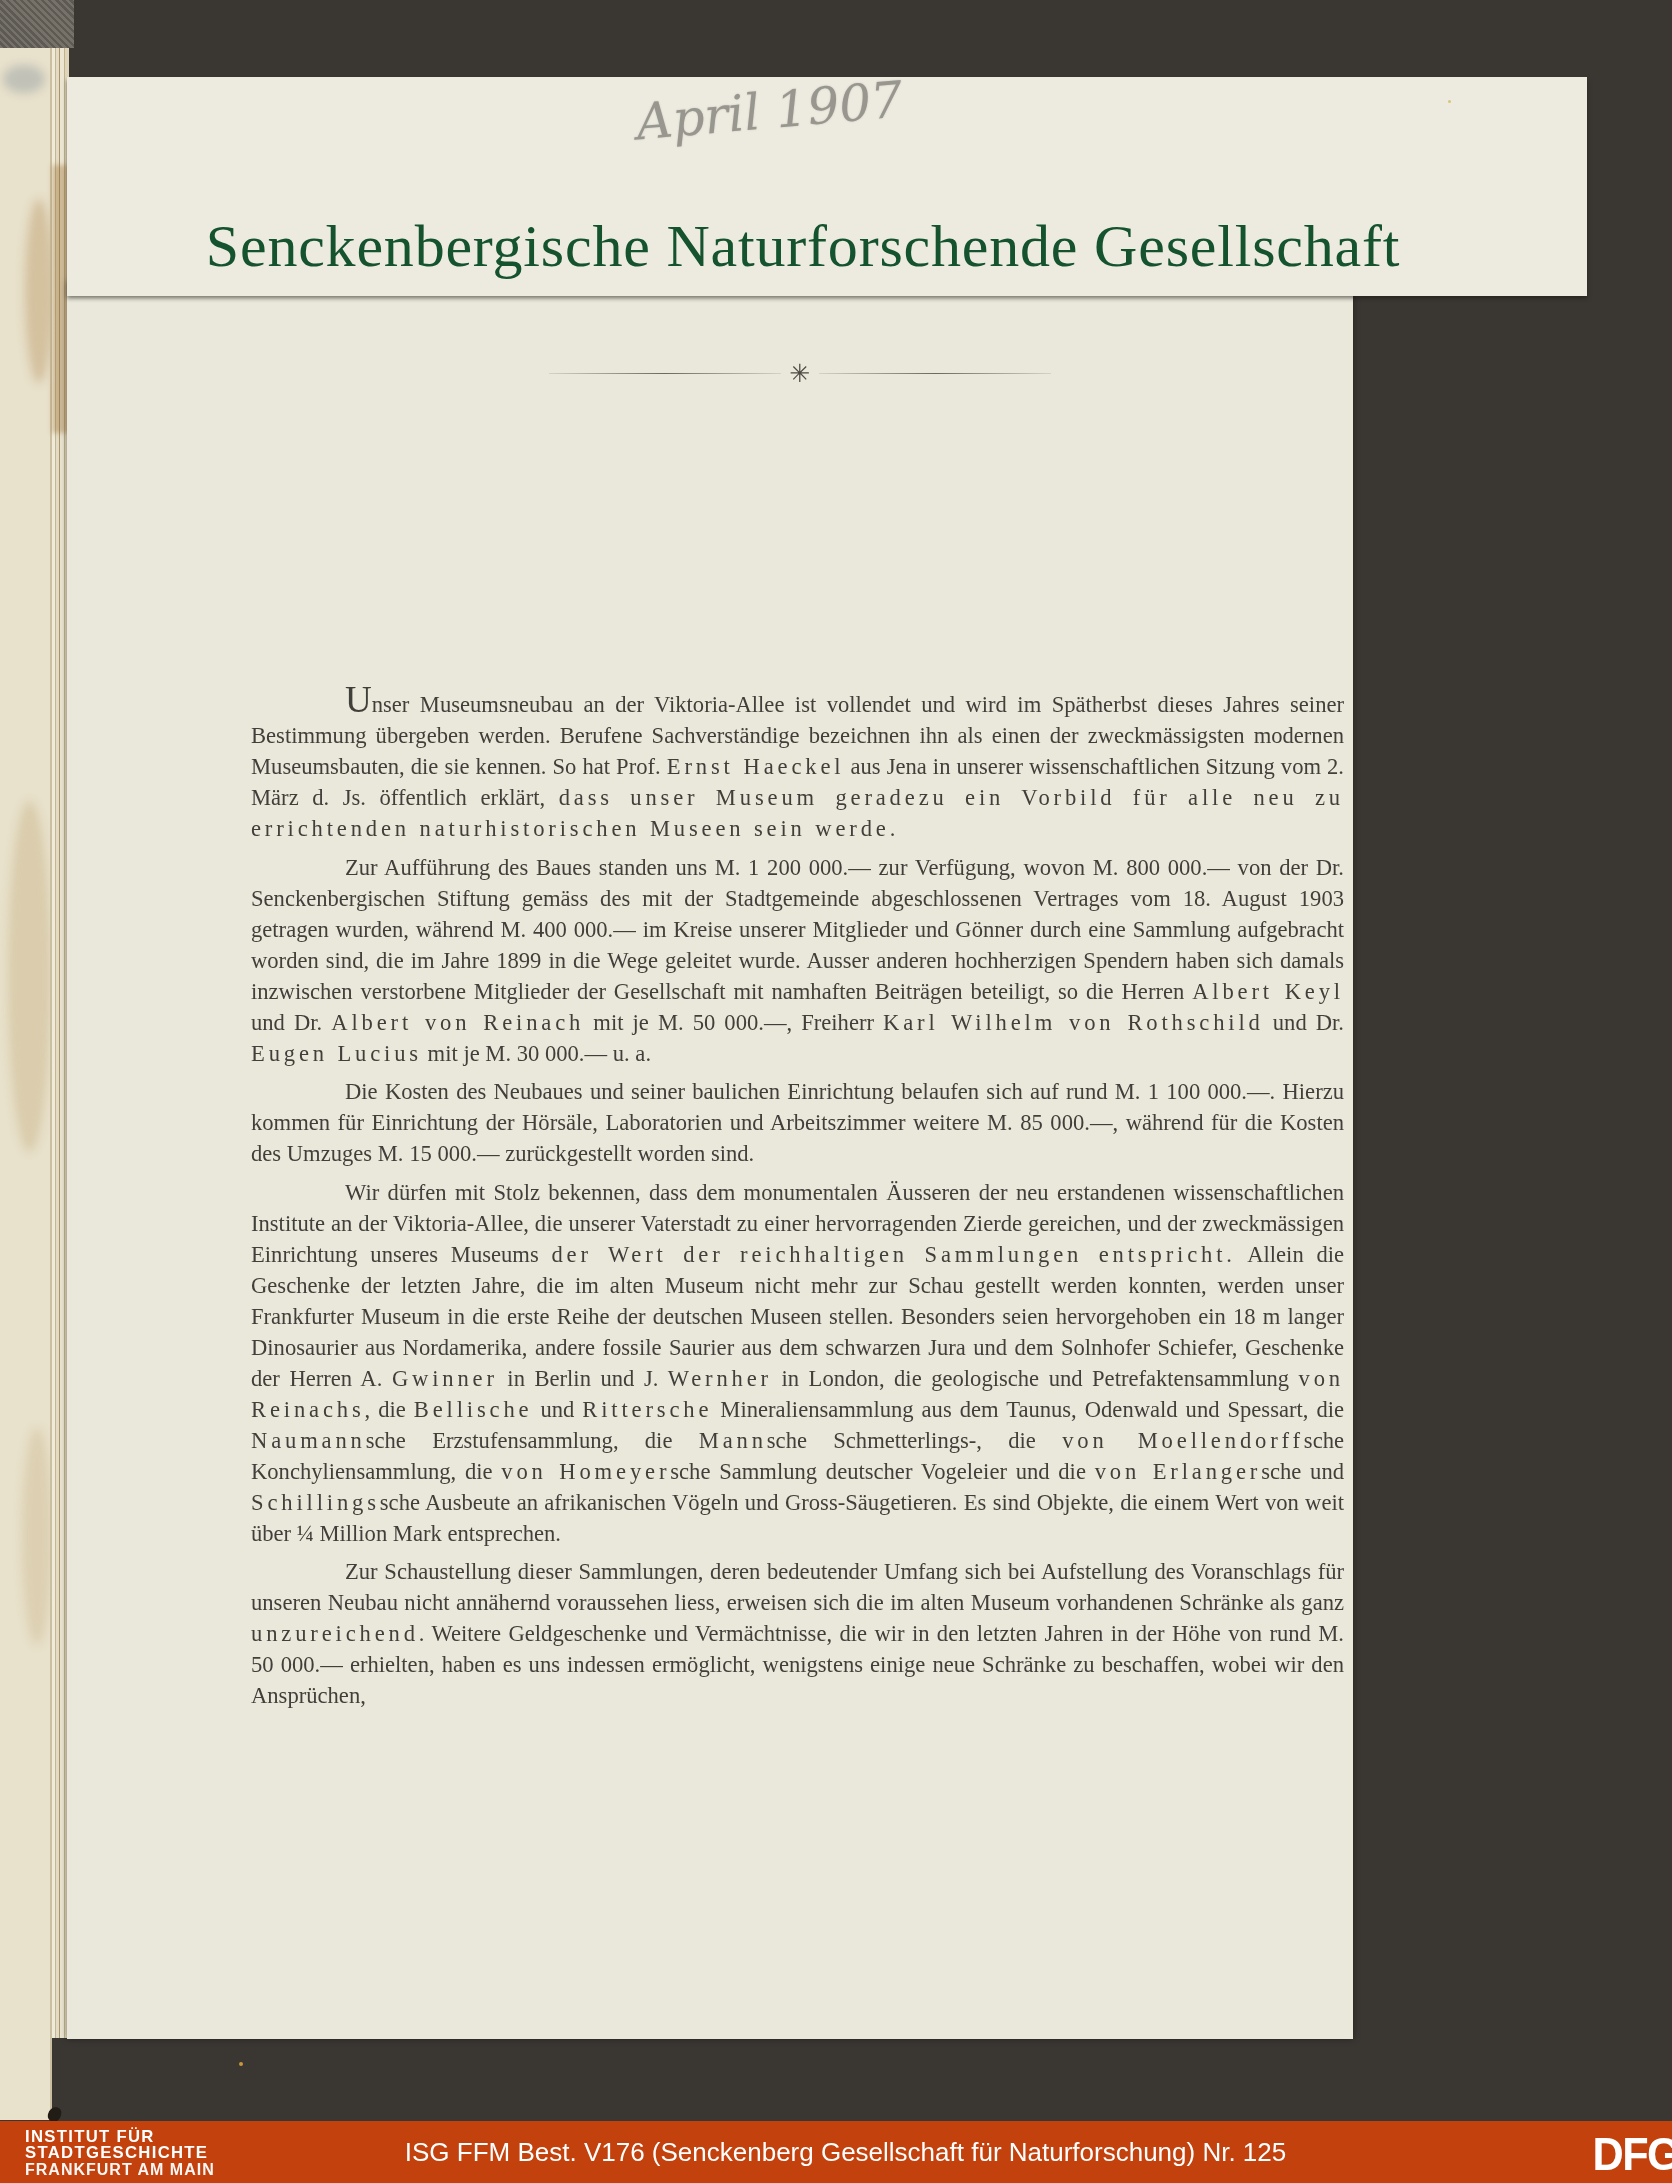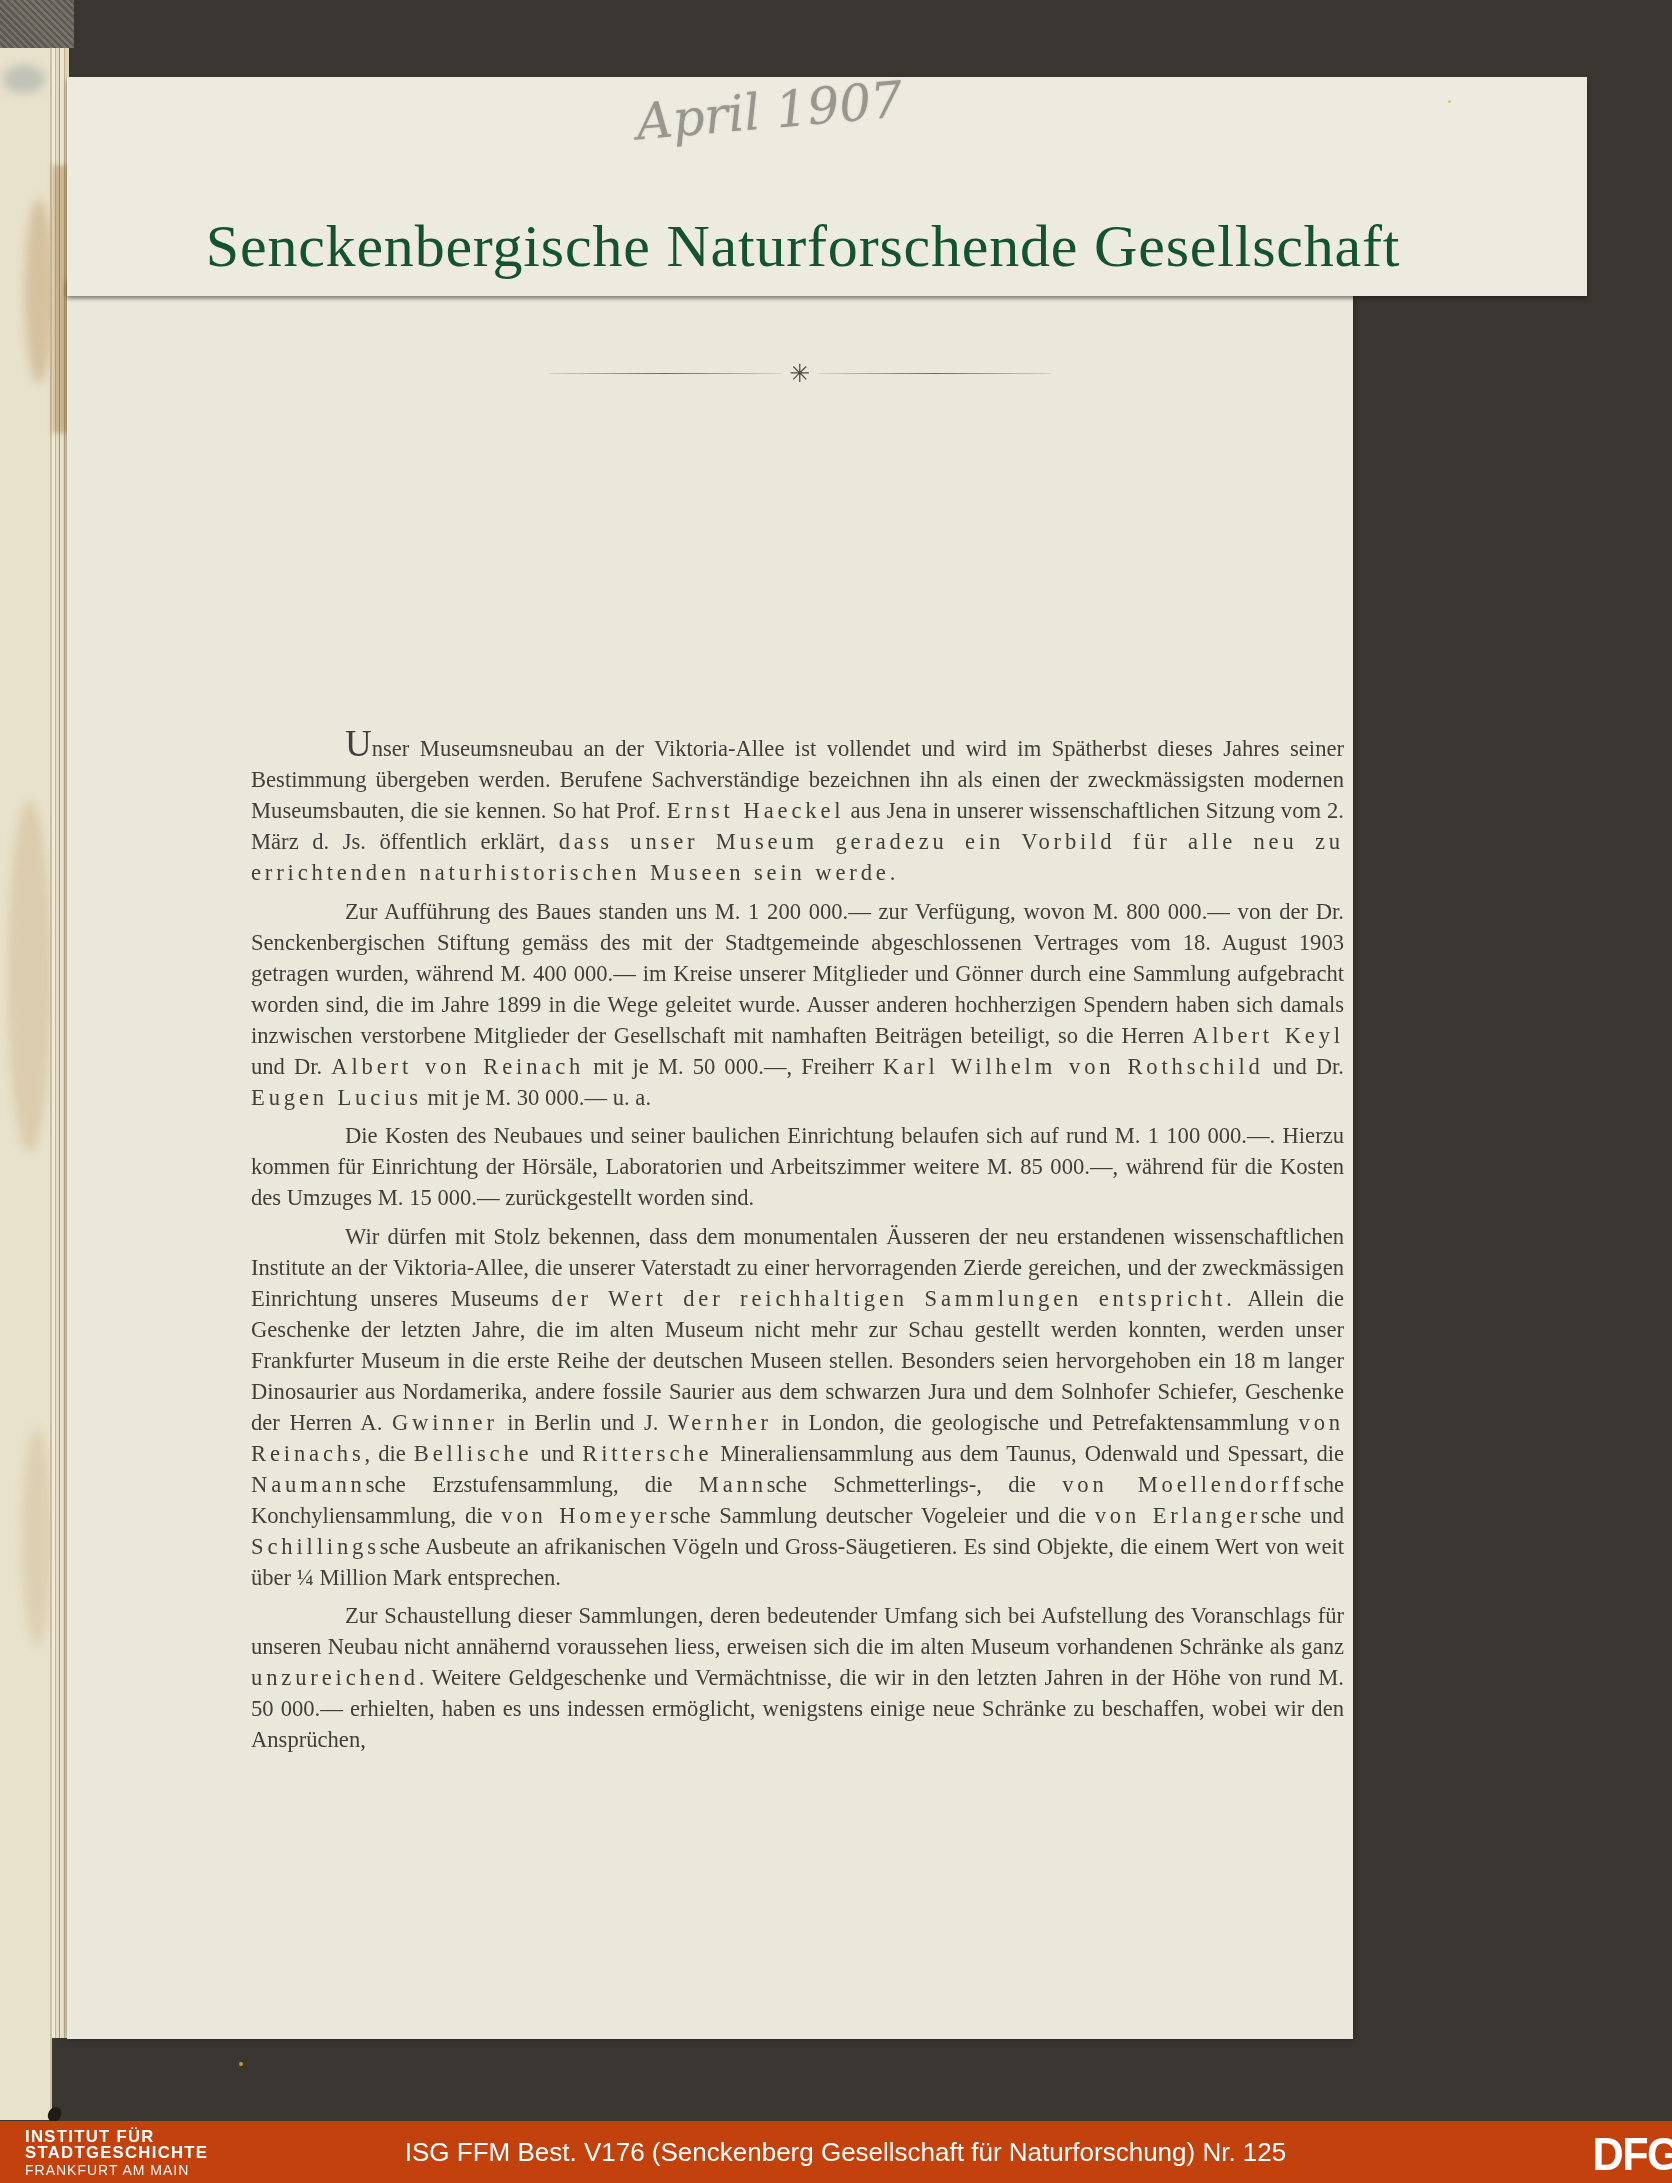--- a/index.html
+++ b/index.html
@@ -42,38 +42,38 @@
   .doc-title{position:absolute;left:0;top:139px;width:1472px;text-align:center;margin:0;
              font-family:"Liberation Serif", serif;font-weight:400;font-size:60px;line-height:1;
              letter-spacing:0.8px;color:#14532d;}
 
   
   .divider{position:absolute;left:482px;top:80px;width:502px;display:flex;align-items:center;gap:8.4px;}
   .divider .line{flex:1;height:1.7px;background:linear-gradient(90deg,rgba(90,89,83,.15),#6b6a62,rgba(90,89,83,.15));}
   .divider .star{font-family:"DejaVu Sans", sans-serif;font-size:25px;line-height:1;color:#4c4b44;}
 
   
-  .body-text{position:absolute;left:184px;top:444px;width:1093px;
+  .body-text{position:absolute;left:184px;top:400px;width:1093px;
              font-size:22.6px;line-height:31px;color:#403f3a;text-align:justify;}
   .body-text p{margin:0 0 7.5px 0;text-indent:94px;}
   .body-text .sp{letter-spacing:.17em;}
   .body-text .initial{font-size:37px;line-height:1;}
 
   
   .ink-dot{position:absolute;left:48px;top:2107px;width:13.4px;height:15px;background:#211c15;
            border-radius:60% 40% 55% 45%;transform:rotate(12deg);}
   .speck1{position:absolute;left:239px;top:2062px;width:4.2px;height:4.2px;background:#c8963f;border-radius:50%;}
   .speck2{position:absolute;left:1448px;top:100px;width:3.3px;height:3.3px;background:#d8c57a;border-radius:50%;}
 
   
   .footer{position:absolute;left:0;top:2121px;width:1672px;height:63px;background:#c2410c;
           font-family:"Liberation Sans", sans-serif;color:#ffffff;padding-left:19px;}
   .institute{position:absolute;left:25px;top:7.5px;line-height:16.7px;}
   .institute .l1,.institute .l2{font-weight:bold;font-size:16.7px;letter-spacing:1.3px;}
-  .institute .l3{font-weight:400;font-size:14px;letter-spacing:1px;margin-top:0;opacity:.96;}
+  .institute .l3{font-weight:700;font-size:16px;letter-spacing:1px;margin-top:0;opacity:.96;}
   .reference{position:absolute;left:0;top:0;width:100%;height:100%;display:flex;
              align-items:center;justify-content:center;font-size:26px;}
   .dfg{position:absolute;right:11.7px;top:50%;transform:translateY(-50%) scaleX(.92);
        transform-origin:right center;font-weight:bold;font-size:47px;letter-spacing:-1.7px;}
 </style>
 </head>
 <body>
 
 <div class="stage">
 

